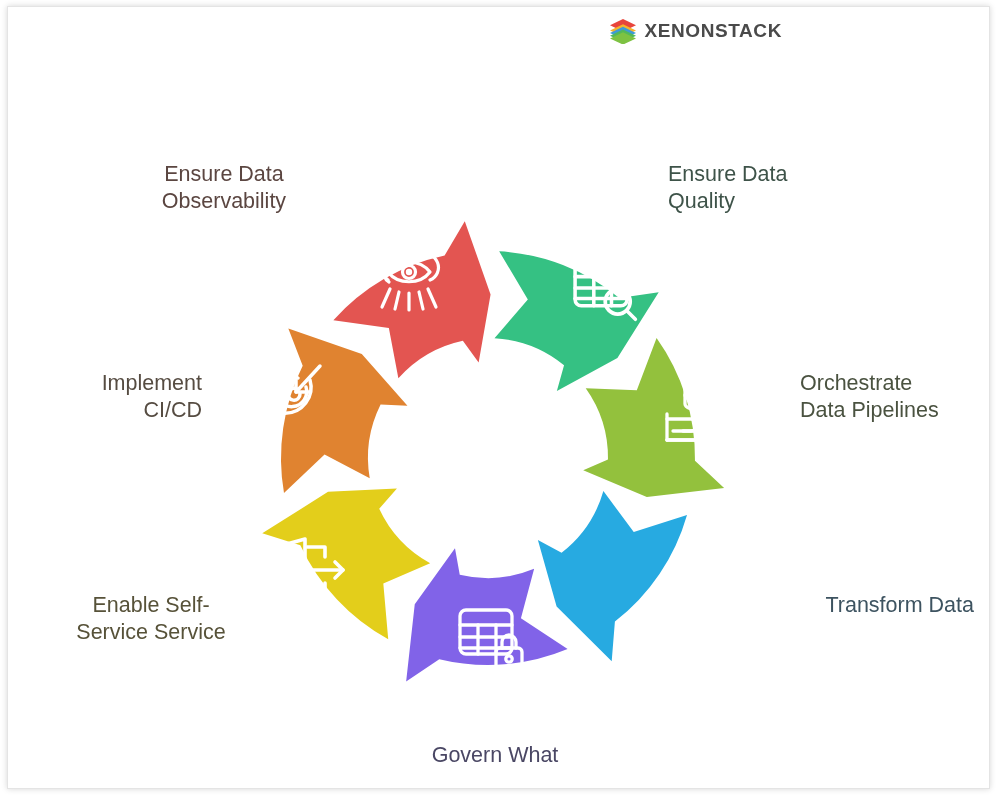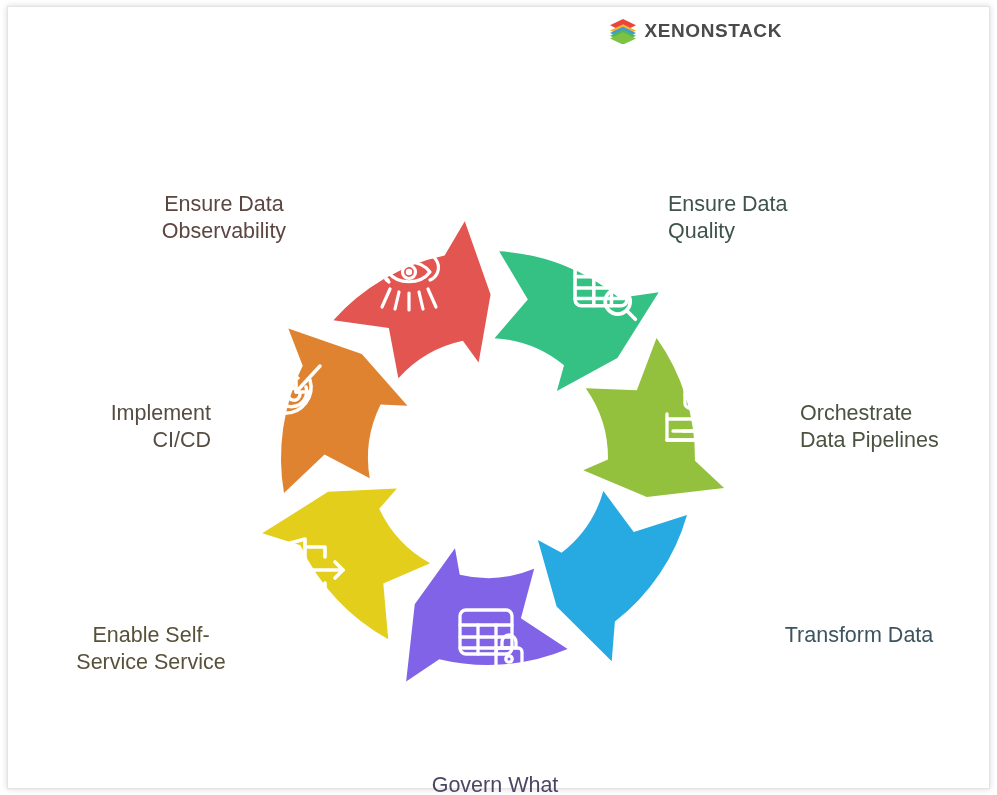--- a/index.html
+++ b/index.html
@@ -64,29 +64,28 @@
     top: 138px;
     width: 640px;
     height: 640px;
   }
   .lbl {
     position: absolute;
     font-size: 21.5px;
     line-height: 27px;
     color: #4a4a4a;
     white-space: pre-line;
-    margin-top: 30px;
   }
   .lbl-observability { left: 104px;  top: 161px; width: 240px; text-align: center; color:#5b4641; }
   .lbl-quality       { left: 668px;  top: 161px; width: 230px; text-align: left;   color:#3e5349; }
   .lbl-orchestrate   { left: 800px;  top: 370px; width: 200px; text-align: left;   color:#4a5240; }
-  .lbl-transform     { left: 744px;  top: 592px; width: 230px; text-align: center;   color:#3d5360; }
+  .lbl-transform     { left: 744px;  top: 592px; width: 230px; text-align: right;   color:#3d5360; }
   .lbl-govern        { left: 385px;  top: 742px; width: 220px; text-align: center; color:#4a4764; }
   .lbl-selfservice   { left: 56px;   top: 592px; width: 190px; text-align: center; color:#575239; }
-  .lbl-cicd          { left: 31px;   top: 370px; width: 180px; text-align: right;  color:#564c42; }
+  .lbl-cicd          { left: 22px;   top: 370px; width: 180px; text-align: right;  color:#564c42; }
 </style>
 </head>
 <body>
 
 <div id="page">
   <div class="frame"></div>
 
   <div class="brand">
     <svg width="28" height="26" viewBox="0 0 28 26">
       <polygon points="14,1 27,7.2 14,13.4 1,7.2" fill="#e8453c"></polygon>

